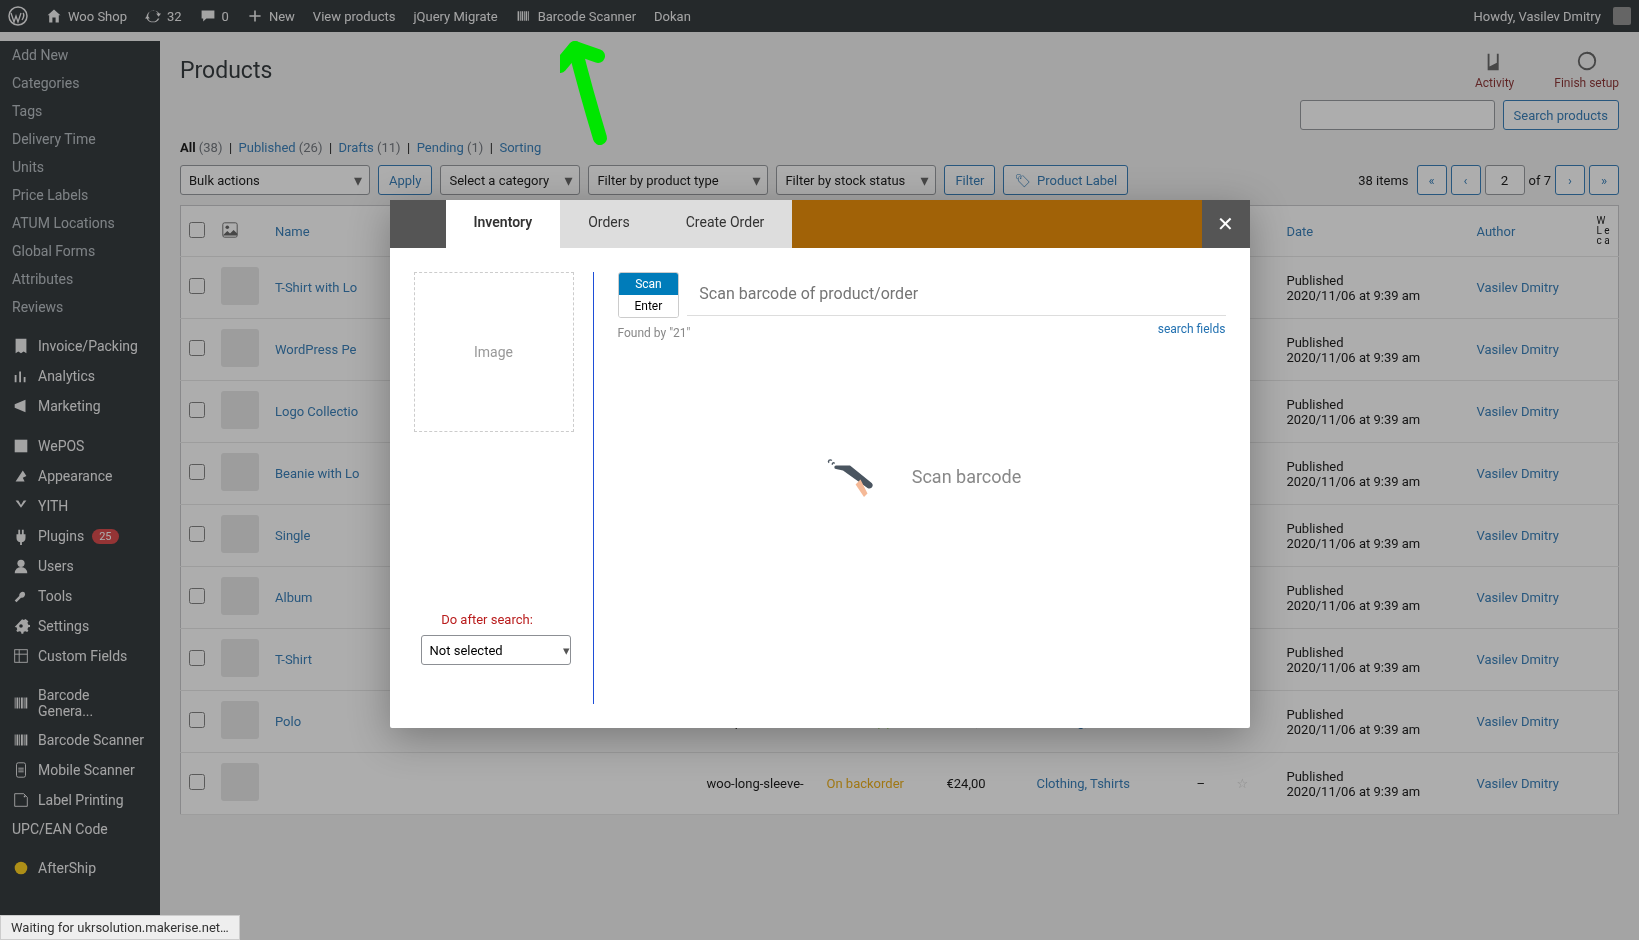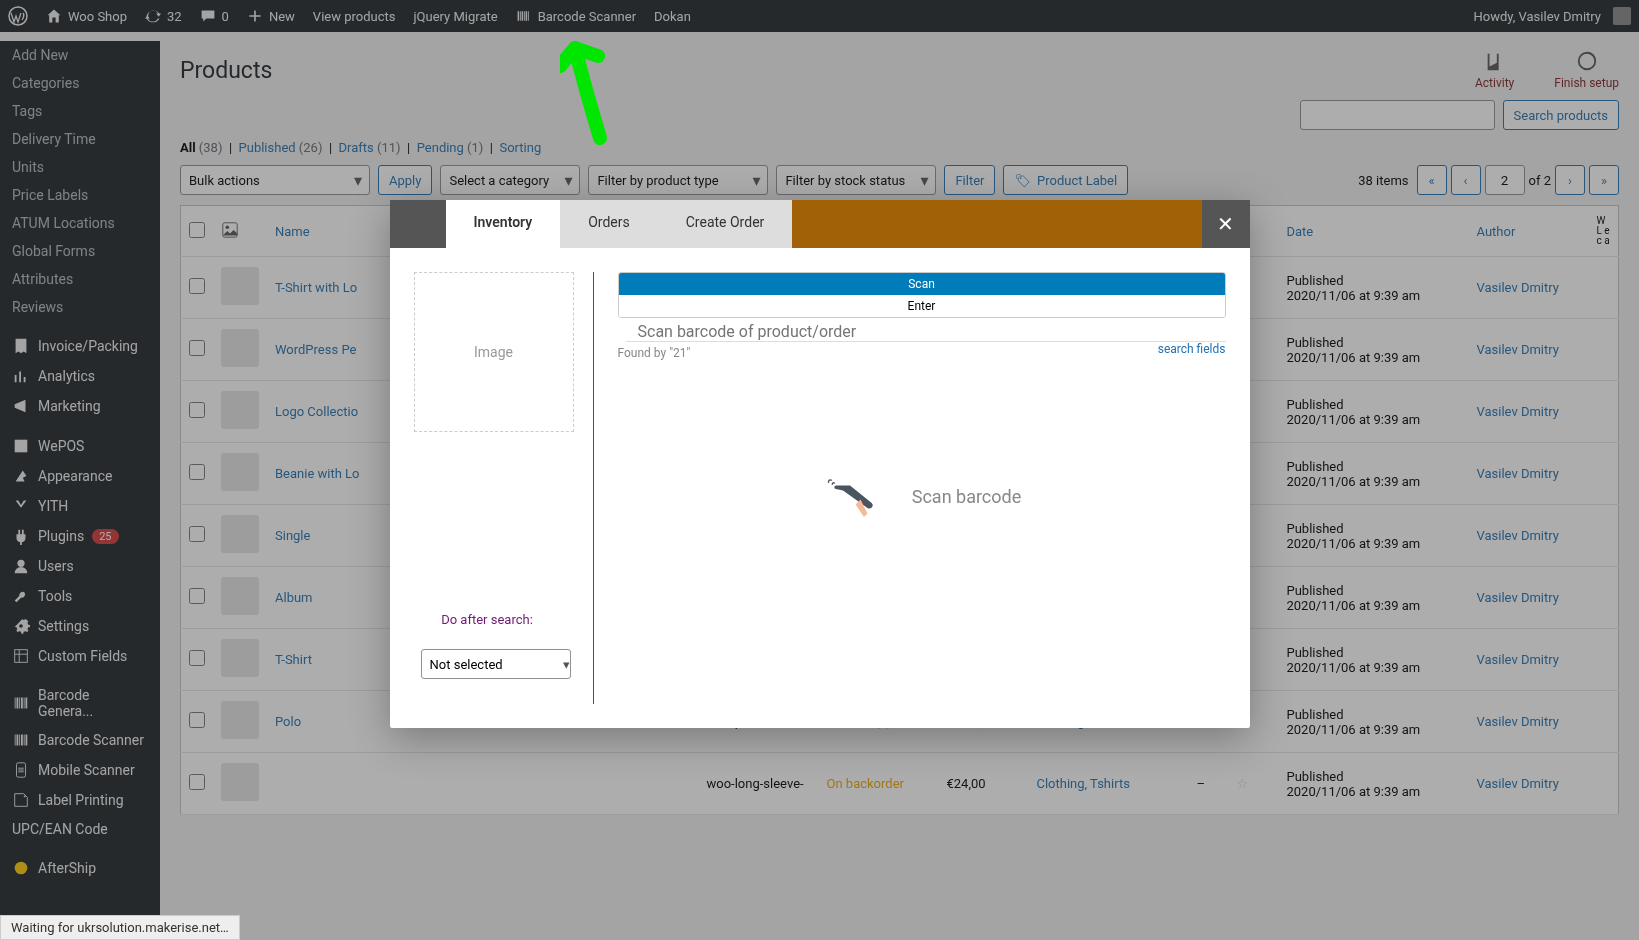--- a/index.html
+++ b/index.html
@@ -67,28 +67,28 @@
 .modal-tab.active { background: #fff; font-weight: 600; }
 .modal-tab.first-icon { background: #555; color: #fff; width: 48px; display: flex; align-items: center; justify-content: center; }
 .modal-close { margin-left: auto; background: #555; color: #fff; width: 48px; display: flex; align-items: center; justify-content: center; cursor: pointer; font-size: 20px; }
 .modal-body { display: flex; padding: 24px; min-height: 480px; }
 .modal-left { width: 180px; border-right: 1px solid #1d4ed8; padding-right: 32px; }
 .image-drop { width: 160px; height: 160px; border: 1px dashed #ccc; display: flex; align-items: center; justify-content: center; color: #999; font-size: 14px; }
 .modal-right { flex: 1; padding-left: 24px; }
 .toggle-group { display: inline-flex; flex-direction: column; border: 1px solid #ccc; border-radius: 3px; overflow: hidden; margin-bottom: 4px; }
 .toggle-btn { padding: 4px 16px; font-size: 12px; background: #fff; cursor: pointer; text-align: center; }
 .toggle-btn.active { background: #007cba; color: #fff; }
-.search-row { display: flex; gap: 0; flex-direction: column; }
+.search-row { display: flex; gap: 0; }
 .scan-input { flex: 1; height: 44px; border: none; border-bottom: 1px solid #ddd; padding: 0 12px; font-size: 16px; outline: none; margin-left: 8px; }
 .found-by { font-size: 12px; color: #888; margin-top: 4px; }
 .search-fields-link { float: right; font-size: 12px; color: #2271b1; }
 .scan-placeholder { text-align: center; margin-top: 100px; color: #888; font-size: 18px; display: flex; justify-content: center; align-items: center; gap: 20px; }
 .scan-placeholder svg { width: 70px; height: 70px; }
 .do-after { margin-top: 180px; font-size: 13px; text-align: center; }
-.do-after label { display: block; margin-bottom: 20px; color: #701a75; }
+.do-after label { display: block; margin-bottom: 6px; color: #b91c1c; }
 
 
 .arrow { position: absolute; top: 28px; left: 560px; z-index: 200; pointer-events: none; }
 
 
 .statusbar { position: absolute; bottom: 0; left: 0; background: #eee; border: 1px solid #ccc; padding: 4px 10px; font-size: 13px; color: #333; z-index: 300; }
 </style>
 </head>
 <body>
 
@@ -303,21 +303,21 @@
       <button class="btn btn-tag">
           <span>Product Label</span>
         </button>
     </div>
     <div class="toolbar-right">
       <span>38 items</span>
       <div class="pagination">
         <span class="page-btn">«</span>
         <span class="page-btn">‹</span>
         <input class="page-input" value="2" style="">
-        <span>of 2</span>
+        <span>of 7</span>
         <span class="page-btn">›</span>
         <span class="page-btn">»</span>
       </div>
     </div>
   </div>
 
   <table class="table">
     <thead>
       <tr>
         <th style="width:30px"><input type="checkbox" class="checkbox" style=""></th>

